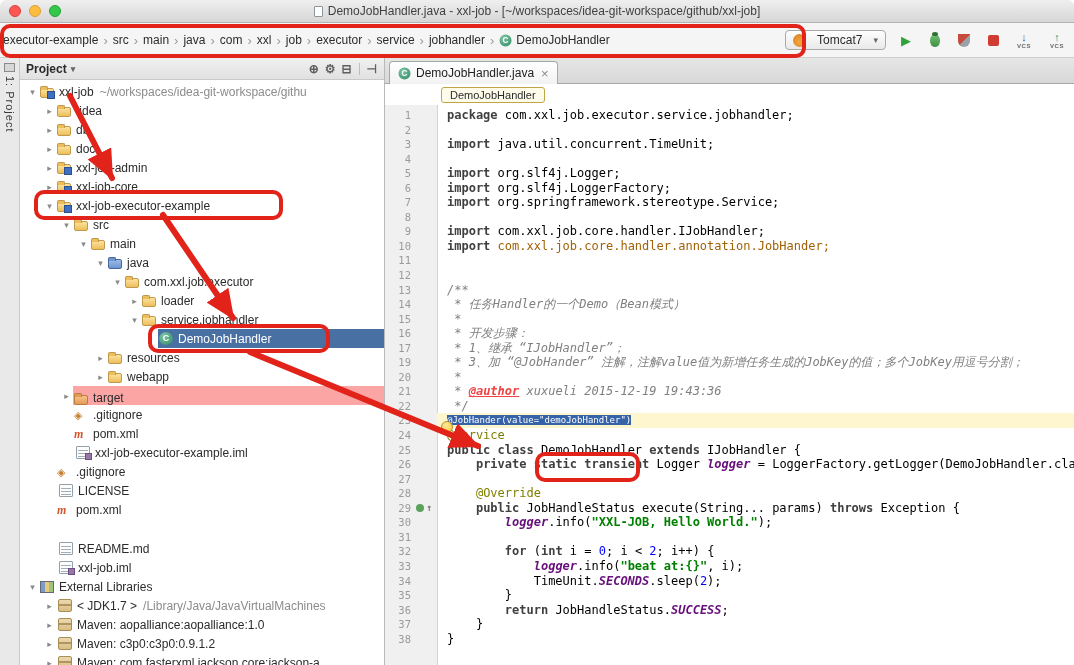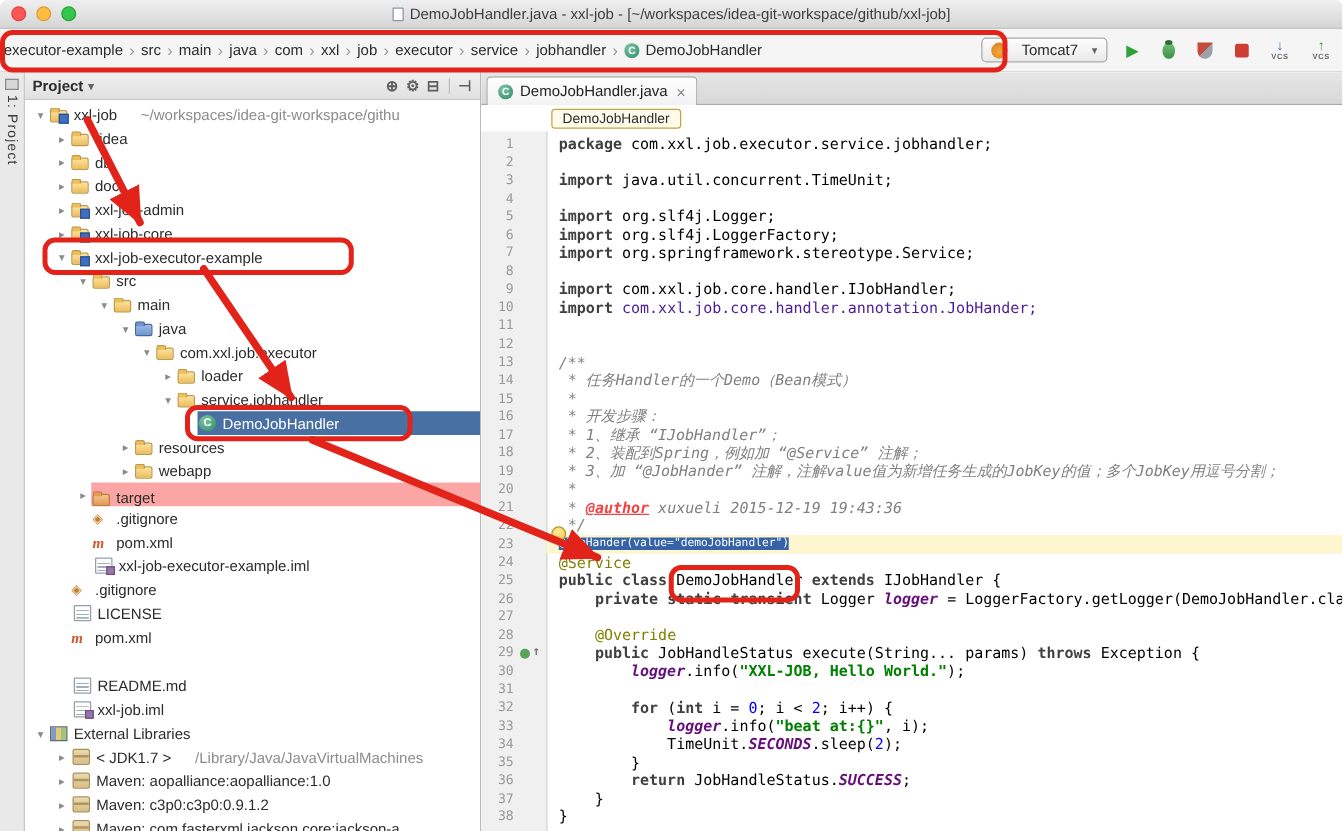--- a/index.html
+++ b/index.html
@@ -55,21 +55,21 @@
   .picon { color:#5F5F5F; font-size:12px; padding:0 1px; }
   .pdiv { width:1px; height:12px; background:#BDBDBD; margin:0 2px; }
 
   .tree { flex:1; overflow:hidden; padding-top:2px; font-size:12px; color:#2B2B2B; }
   .trow { height:19px; display:flex; align-items:center; white-space:nowrap; }
   .arr { flex:0 0 13px; width:13px; text-align:center; color:#8A8A8A; font-size:9px; }
   .twrap { display:flex; align-items:center; flex:1; height:19px; padding-left:1px; overflow:hidden; min-width:0; }
   .trow.sel .twrap { background:#4870A3; color:#fff; }
   .trow.excl .twrap { background:#fca5a5;align-items:flex-end; }
   .tlab.b { font-weight:normal; }
-  .ttail { color:#8C8C8C; margin-left:19px; }
+  .ttail { color:#8C8C8C; margin-left:6px; }
 
   
   .ti { flex:0 0 14px; width:14px; height:12px; margin-right:5px; position:relative; display:inline-block; }
   .ti-folder,.ti-module,.ti-module-root,.ti-package,.ti-res {
       height:10px; margin-top:2px; background:linear-gradient(#FCE3A0,#EDBE5A); border:1px solid #C09A4A; border-radius:2px; }
   .ti-folder::before,.ti-module::before,.ti-module-root::before,.ti-package::before,.ti-res::before {
       content:""; position:absolute; top:-3px; left:-1px; width:6px; height:3px;
       background:#EDBE5A; border:1px solid #C09A4A; border-bottom:none; border-radius:2px 2px 0 0; }
   .ti-module::after,.ti-module-root::after { content:""; position:absolute; right:-2px; bottom:-2px;
       width:6px; height:6px; background:#3E6FC1; border:1px solid #2C508F; }
@@ -115,21 +115,21 @@
   .srcl { flex:1; padding-left:10px; white-space:pre; overflow:hidden; min-width:0; }
   .cline.caret .srcl { background:#FDF6CF; }
   .sg-kw { color:#404040; font-weight:bold; }
   .sg-pl { color:#000; }
   .sg-cm { color:#808080; font-style:italic; }
   .sg-dt { color:#ef4444; font-style:italic; font-weight:bold; text-decoration:underline; }
   .sg-st { color:#008000; font-weight:bold; }
   .sg-an { color:#808000; }
   .sg-nm { color:#0000FF; }
   .sg-fd { color:#660E7A; font-style:italic; font-weight:bold; }
-  .sg-gi { color:#4c1d95; }
+  .sg-gi { color:#a16207; }
   .sg-se { background:#3662A8; color:#fff; }
 
   .bulb { position:absolute; left:441px; top:421px; width:12px; height:12px; border-radius:50%;
           background:radial-gradient(circle at 40% 35%,#FFE99A,#F5C63C); border:1px solid #B8932A; z-index:20; }
   .bulb::after { content:""; position:absolute; left:3px; bottom:-3px; width:5px; height:3px; background:#9A9A9A; }
 
   .anno { position:absolute; inset:0; pointer-events:none; z-index:40; }
   .anno rect { fill:none; stroke:#E2231A; stroke-width:4; }
   .anno line { stroke:#E2231A; stroke-width:6; stroke-linecap:round; }
 </style>
@@ -570,26 +570,20 @@
             <span class="gut">
               <span class="ln">16</span>
             </span>
             <span class="srcl"><span class="sg-cm"> * 开发步骤：</span></span>
           </div>
           <div class="cline">
             <span class="gut">
               <span class="ln">17</span>
             </span>
             <span class="srcl"><span class="sg-cm"> * 1、继承 “IJobHandler”；</span></span>
-          </div>
-          <div class="cline">
-            <span class="gut">
-              <span class="ln">18</span>
-            </span>
-            <span class="srcl"><span class="sg-cm"> * 2、装配到Spring，例如加 “@Service” 注解；</span></span>
           </div>
           <div class="cline">
             <span class="gut">
               <span class="ln">19</span>
             </span>
             <span class="srcl"><span class="sg-cm"> * 3、加 “@JobHander” 注解，注解value值为新增任务生成的JobKey的值；多个JobKey用逗号分割；</span></span>
           </div>
           <div class="cline">
             <span class="gut">
               <span class="ln">20</span>

